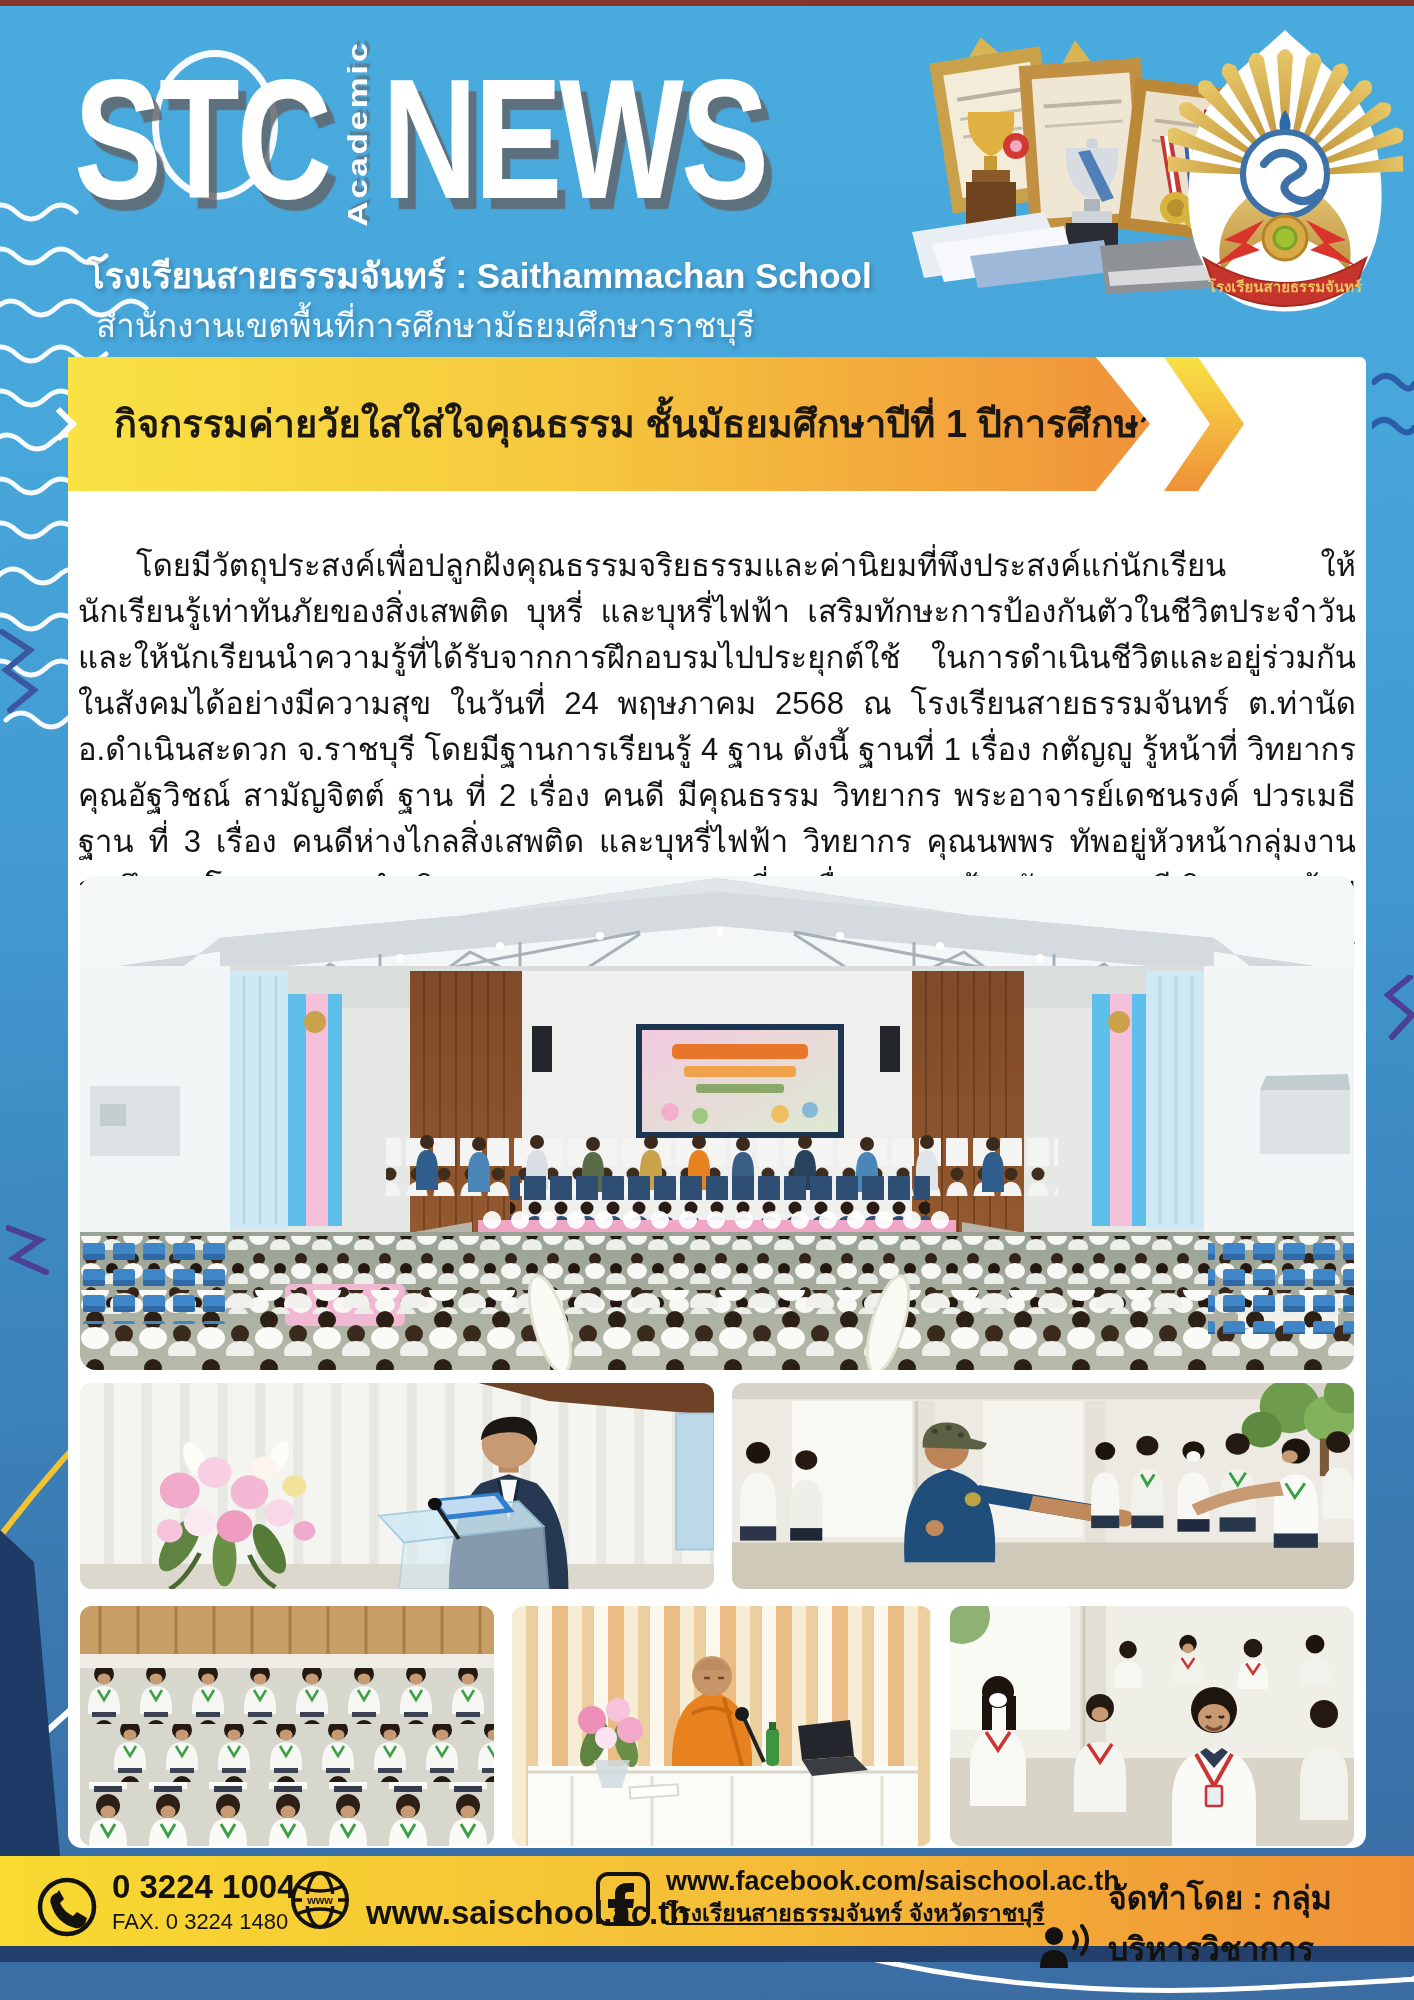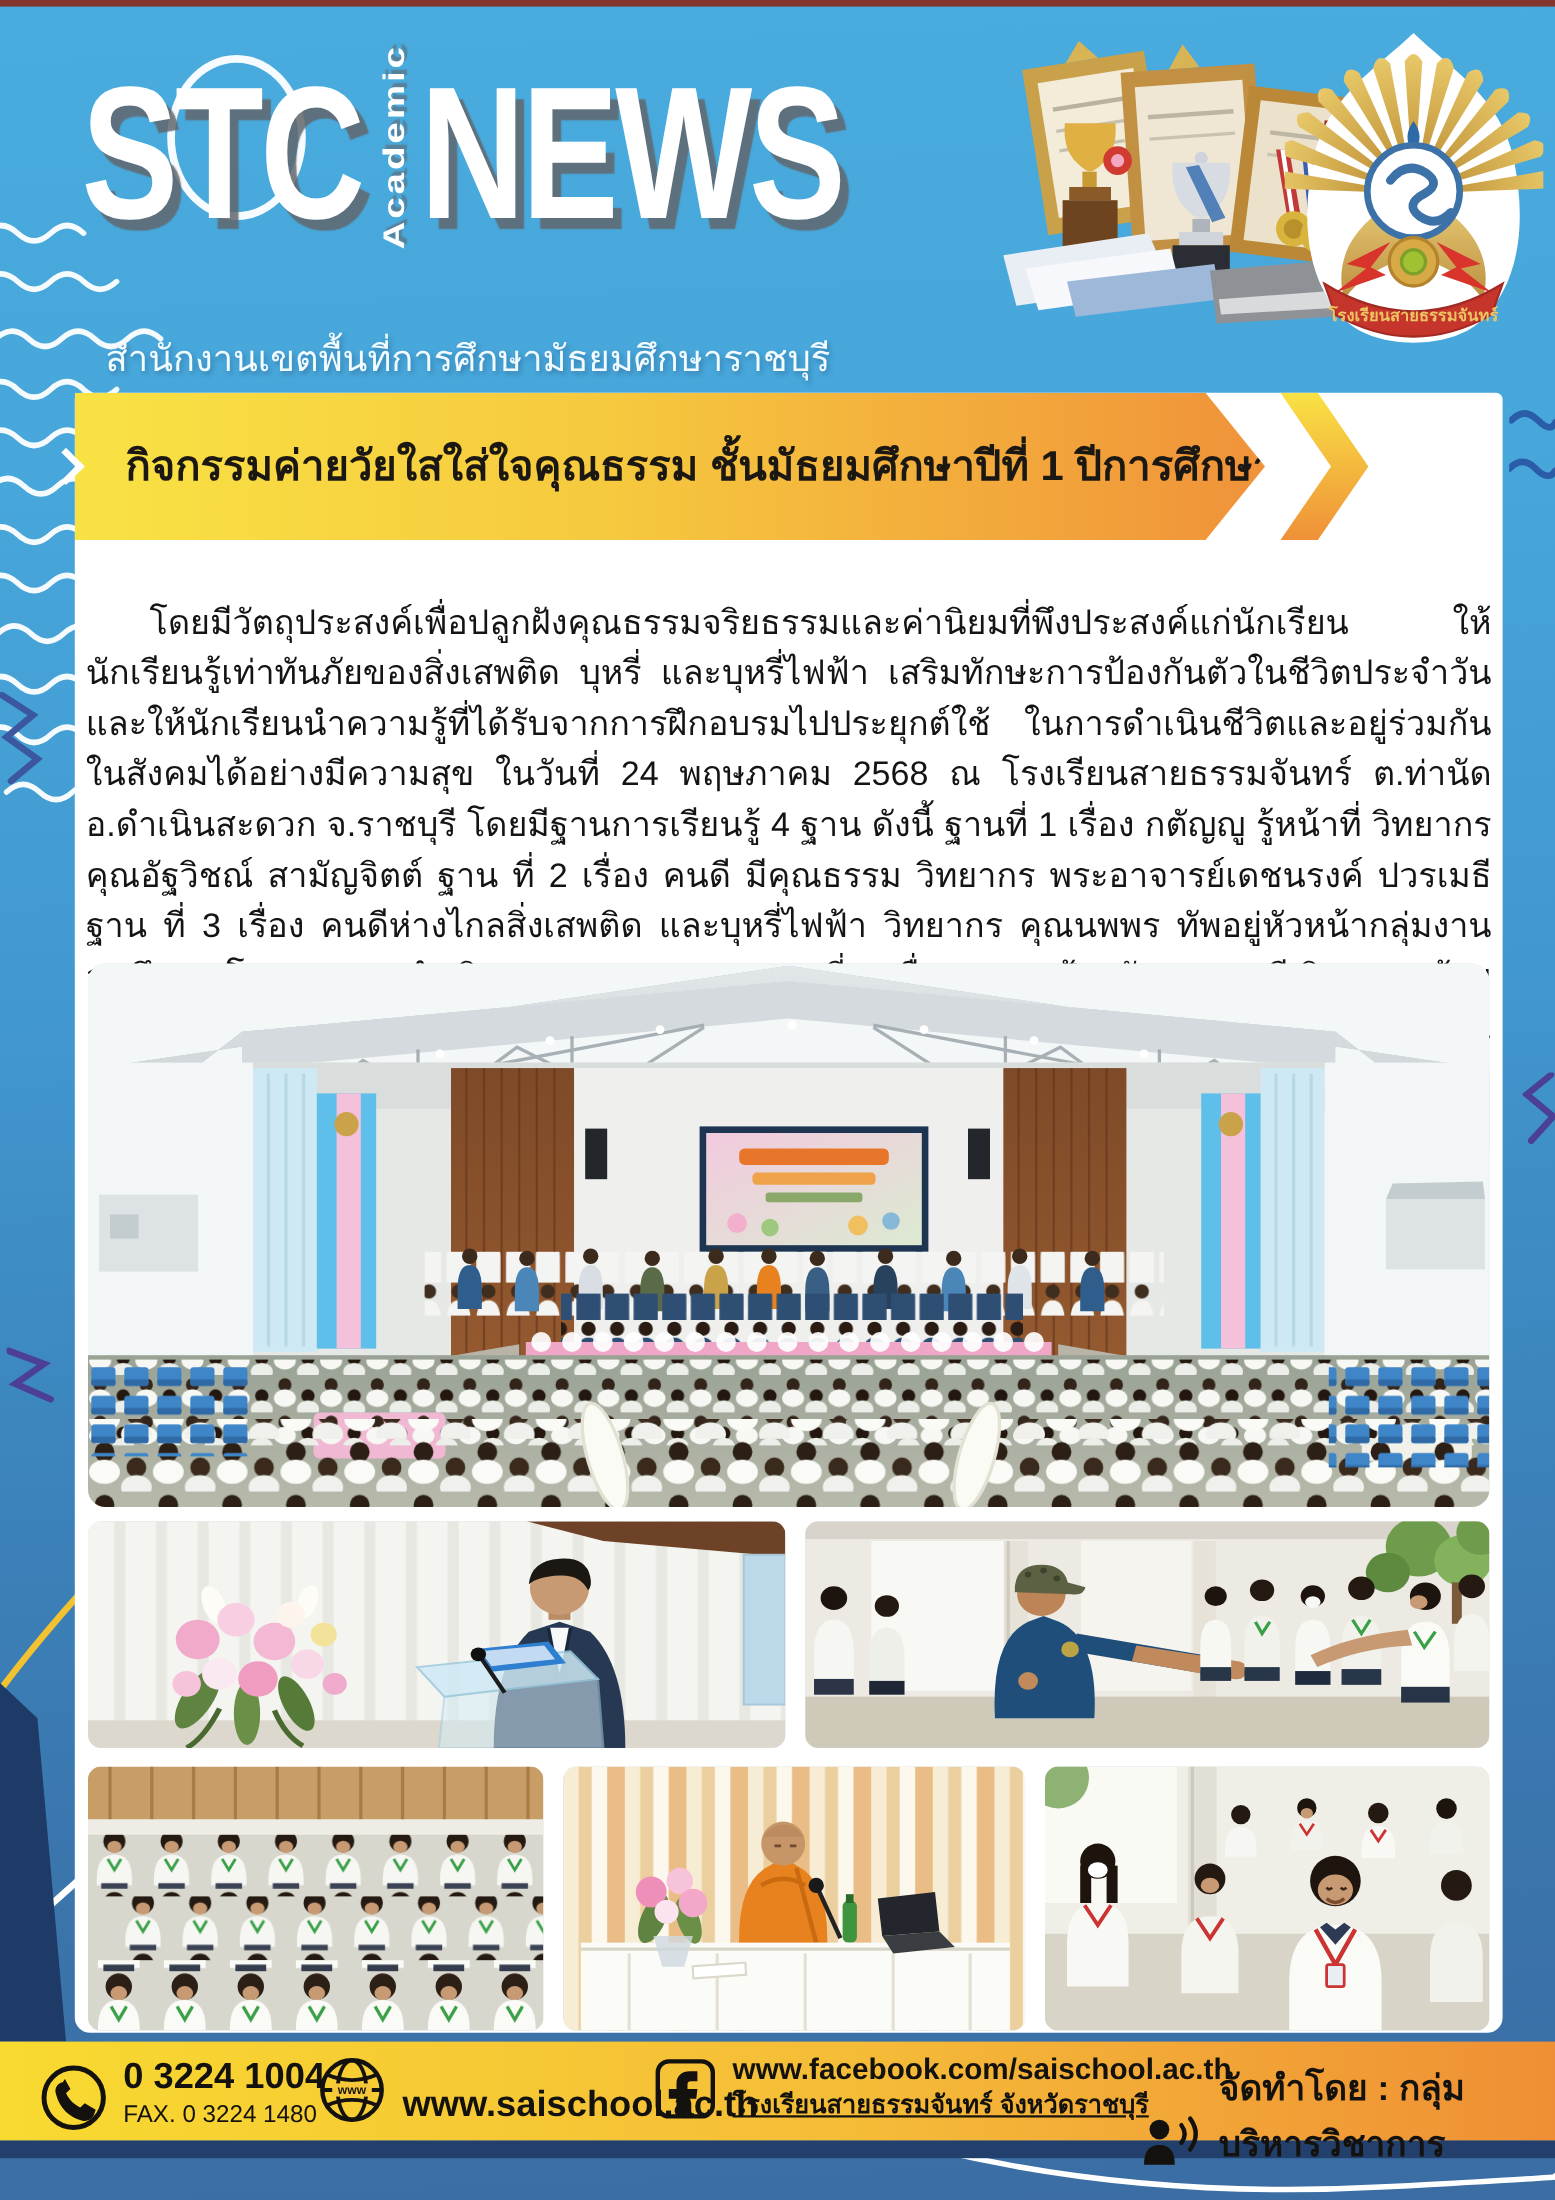--- a/index.html
+++ b/index.html
@@ -109,20 +109,21 @@
   </svg>
   <svg class="deco" style="left:840px;top:1948px;" width="574" height="52" viewBox="0 0 574 52">
     <path d="M10 6 Q200 52 420 40 T574 30" fill="none" stroke="#ffffff" stroke-width="5" stroke-linecap="round"></path>
   </svg>
 
   <div class="title-wrap">
     <span class="title-word">STC</span>
     <span class="title-vert">Academic</span>
     <span class="title-word">NEWS</span>
   </div>
+  <div class="sub1">โรงเรียนสายธรรมจันทร์ : Saithammachan School</div>
   <div class="sub2">สำนักงานเขตพื้นที่การศึกษามัธยมศึกษาราชบุรี</div>
 
   <svg class="deco" style="left:912px;top:20px;" width="366" height="290" viewBox="0 0 366 290">
     <g transform="rotate(-9 85 120)">
       <polygon points="85,16 100,34 70,34" fill="#d8b455"></polygon>
       <rect x="30" y="34" width="112" height="152" fill="#c9a14a"></rect>
       <rect x="42" y="48" width="88" height="124" fill="#f3ecd8"></rect>
       <line x1="52" y1="74" x2="120" y2="74" stroke="#b9b2a0" stroke-width="4"></line>
       <line x1="52" y1="94" x2="120" y2="94" stroke="#c6c0ae" stroke-width="3"></line>
       <line x1="52" y1="112" x2="112" y2="112" stroke="#c6c0ae" stroke-width="3"></line>

